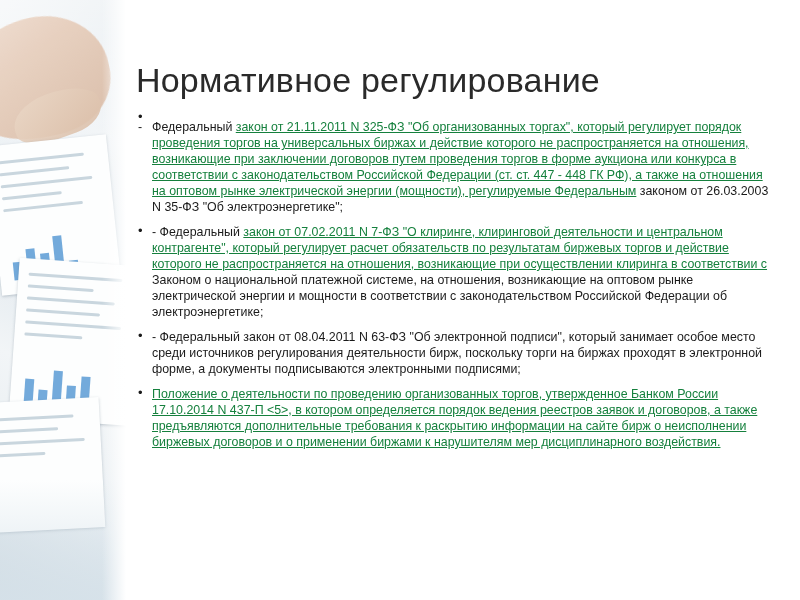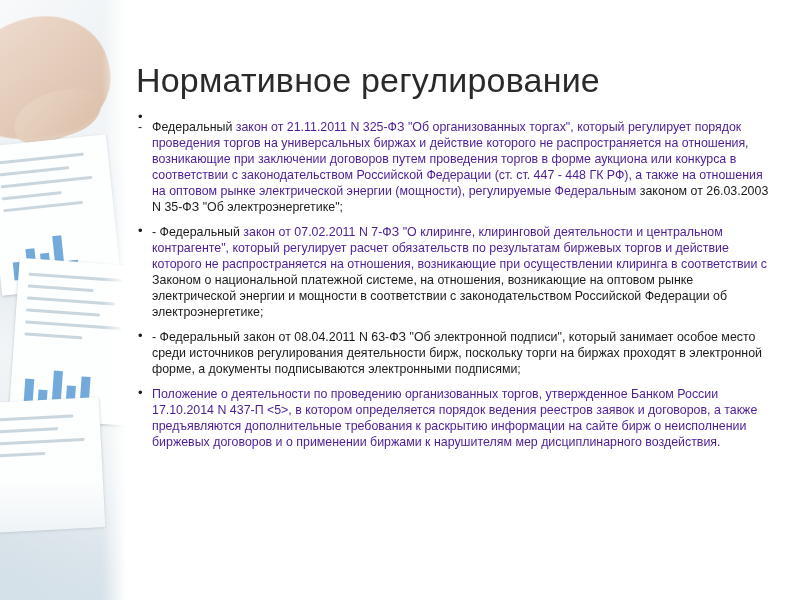--- a/index.html
+++ b/index.html
@@ -146,21 +146,22 @@
   .para .bullet {
     position: absolute;
     left: 2px;
     top: 0;
     color: #1a1a1a;
     font-size: 12.4px;
     line-height: 1.29;
   }
   .para .bullet.dot { font-size: 13px; top: -1px; }
   .link {
-    color: #4c1d95;
+    color: #15803d;
+    text-decoration: underline;
   }
   .plain { color: #1a1a1a; }
 </style>
 </head>
 <body>
 
 <div class="slide">
 
   <div class="photo-strip">
     <div class="photo-bg"></div>

